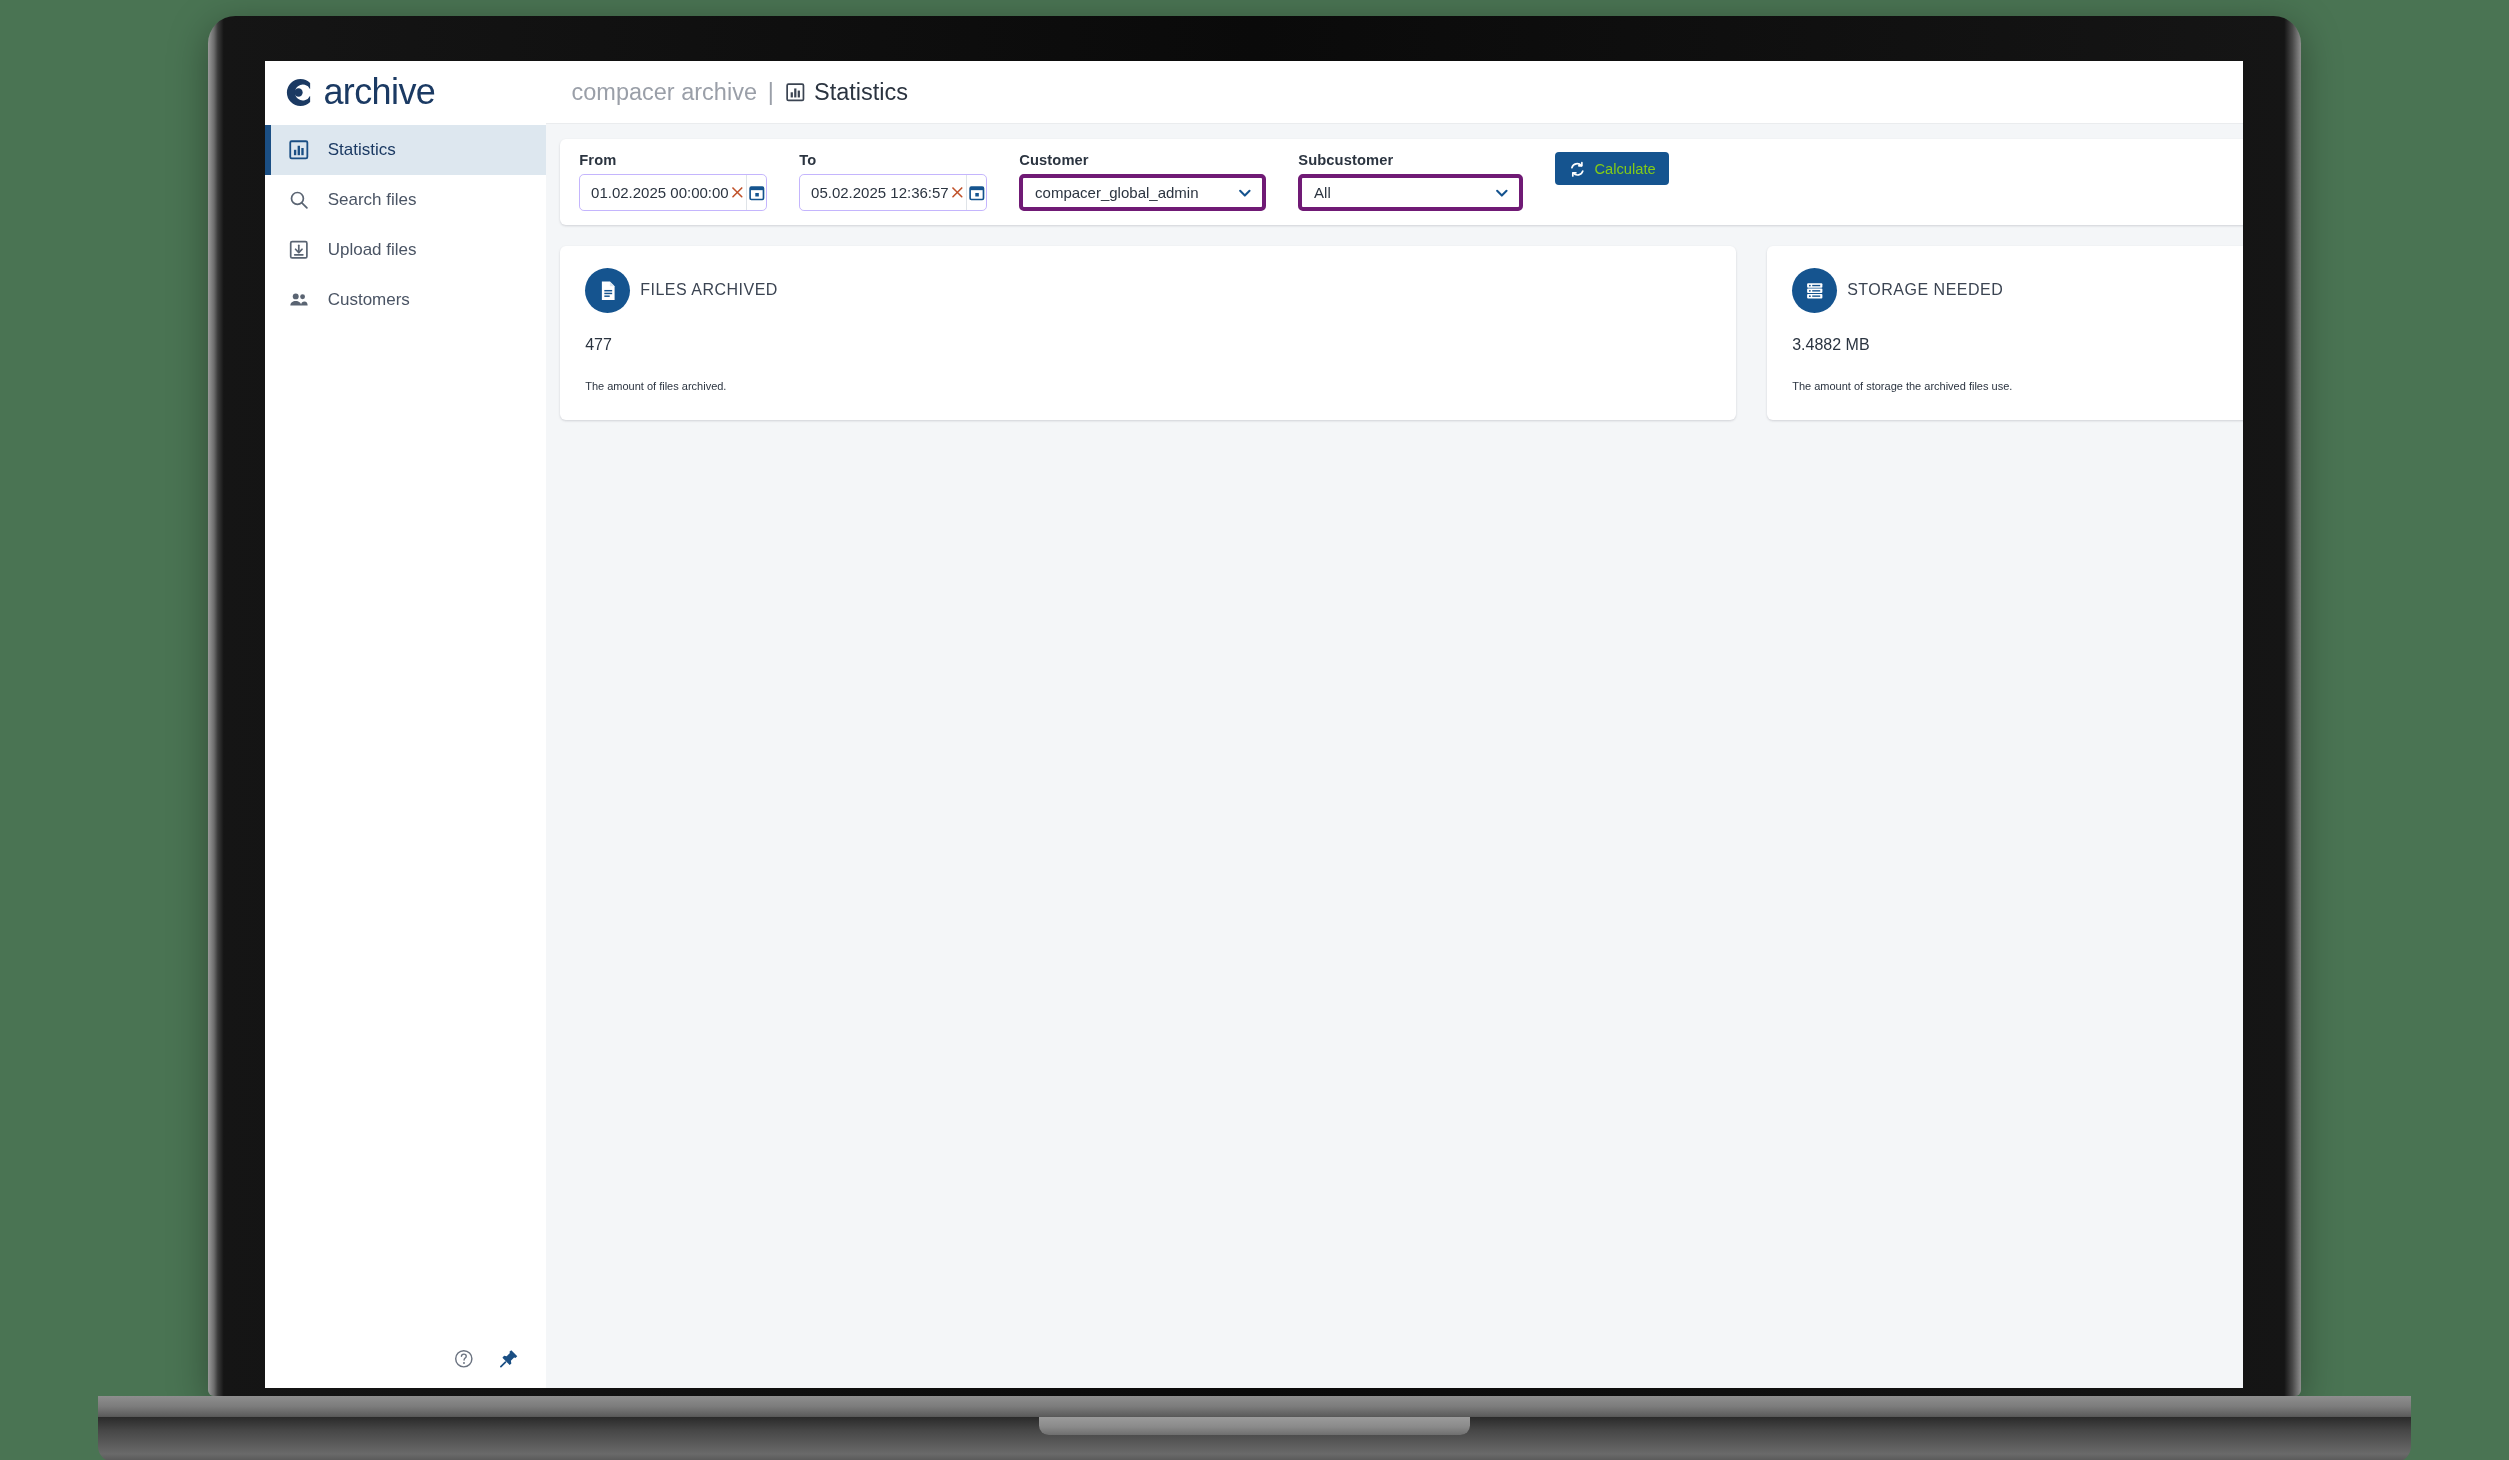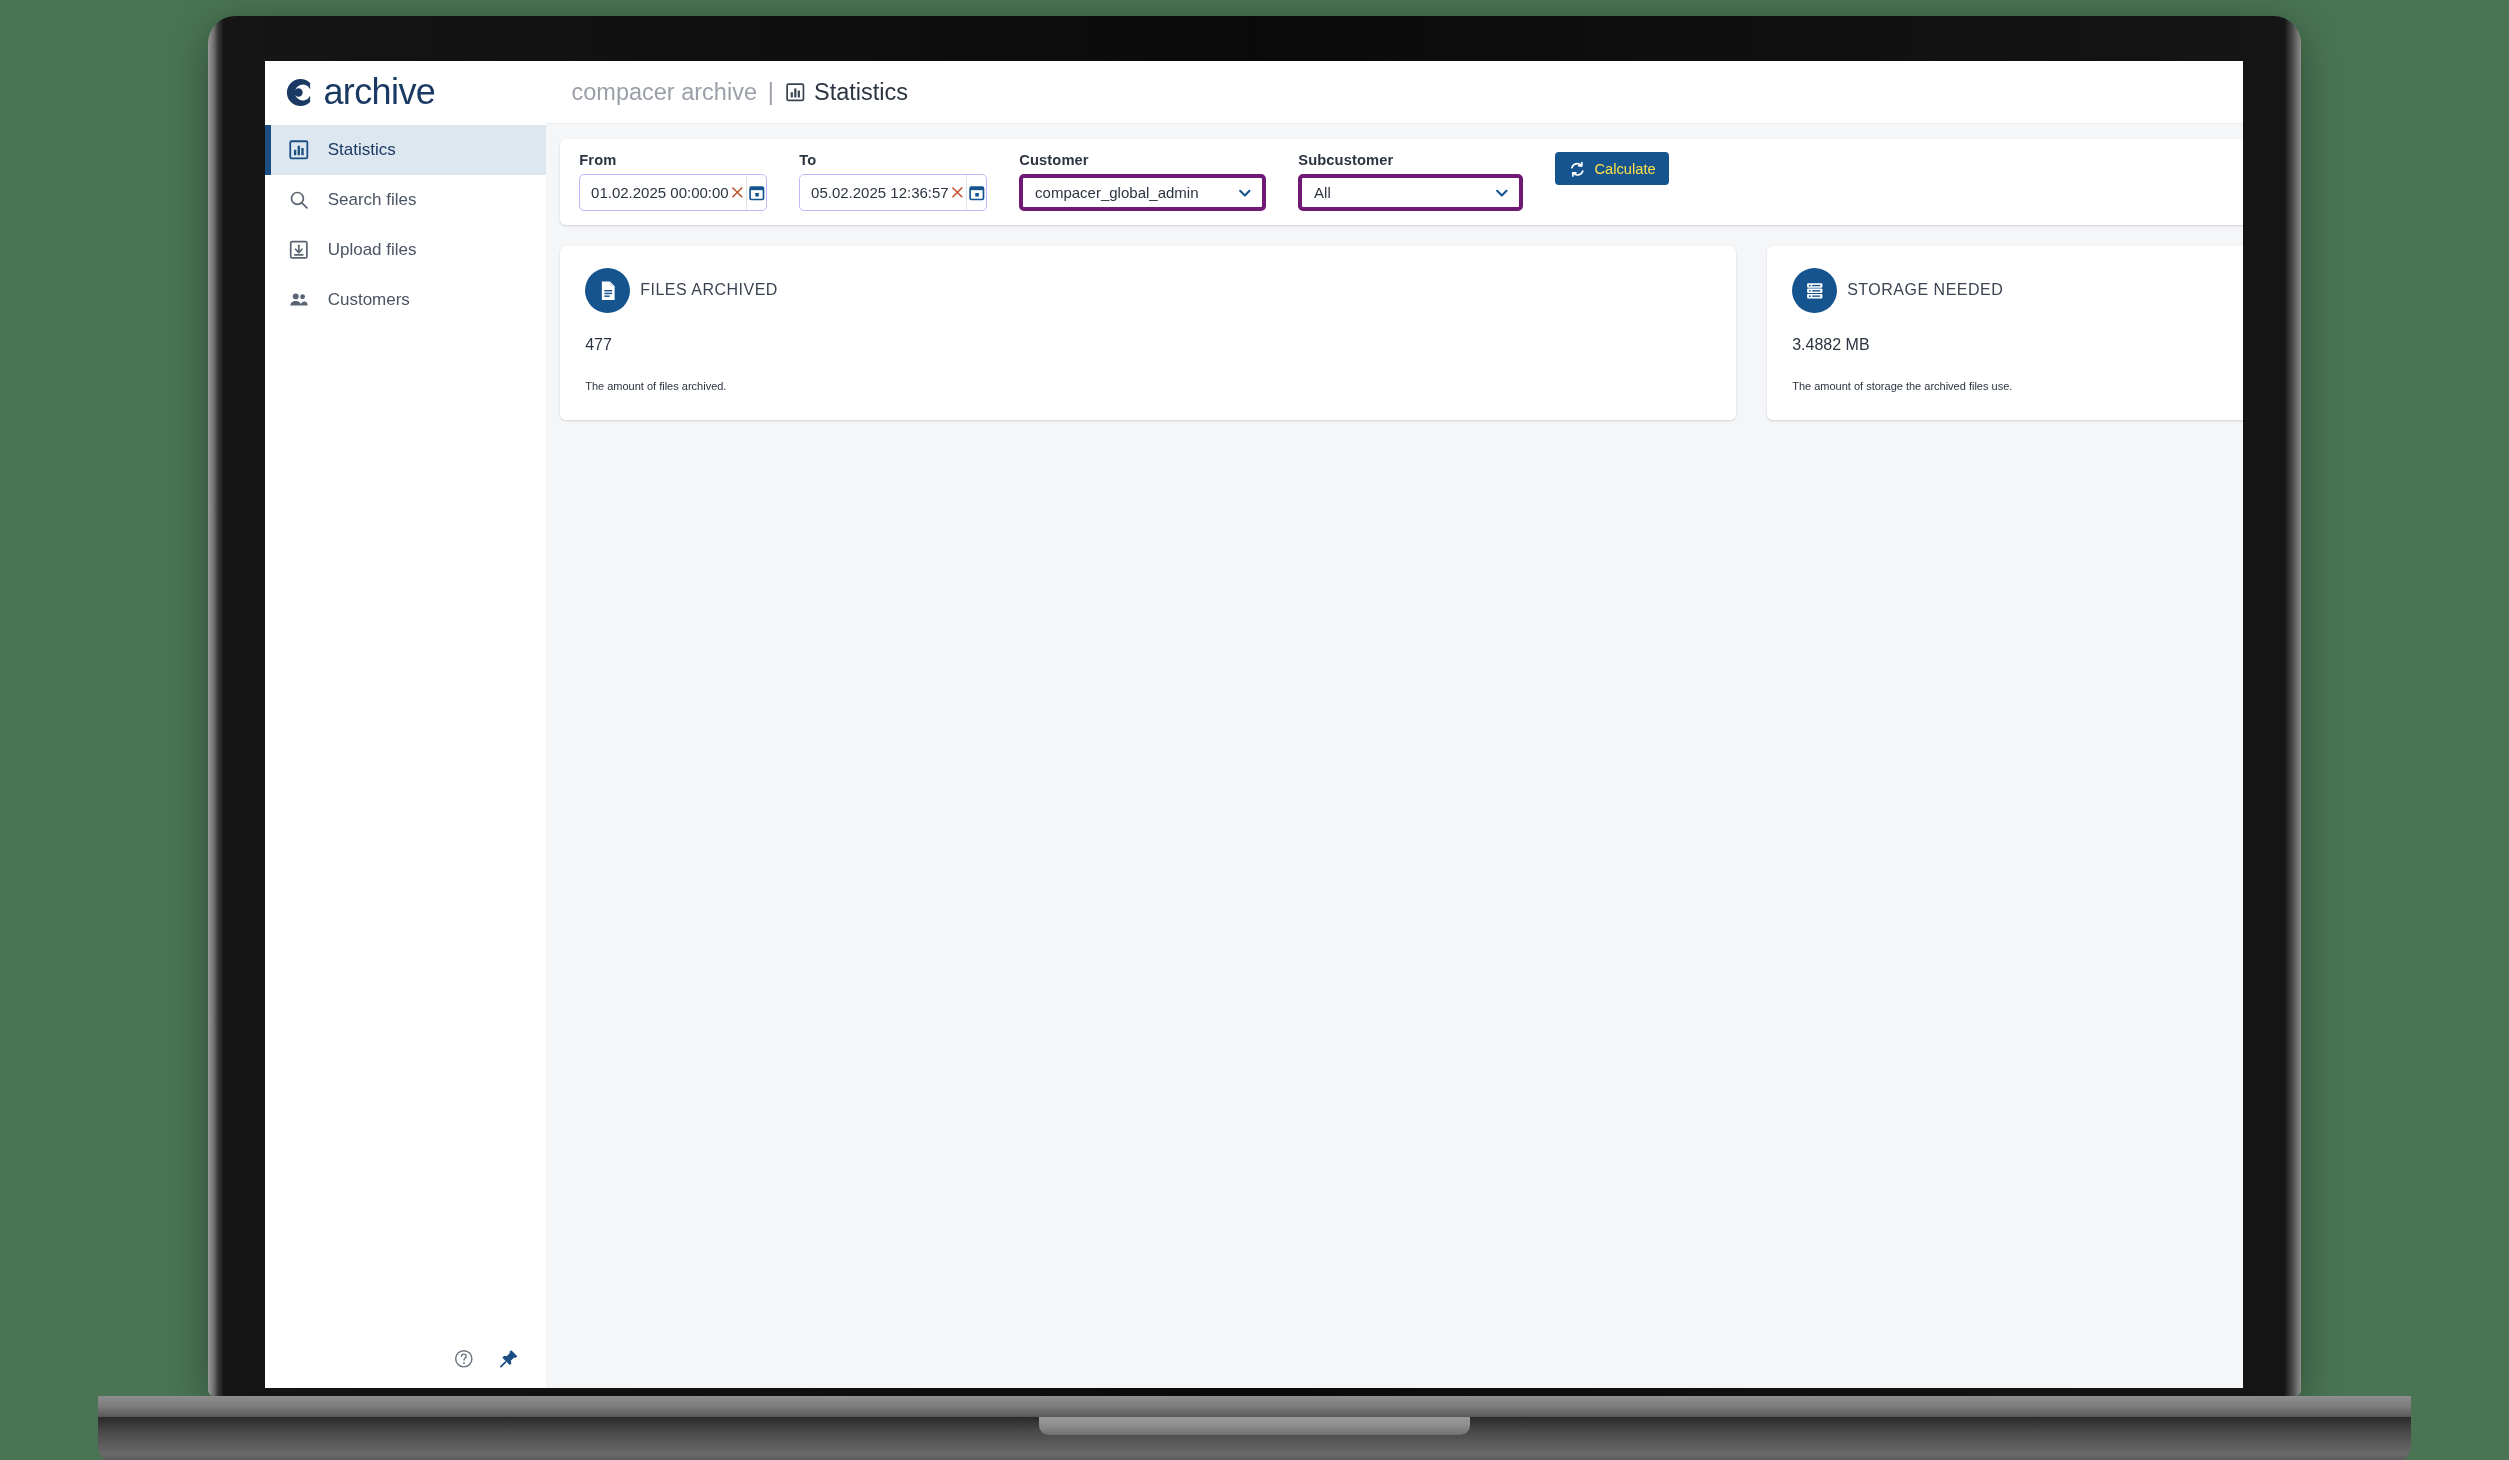--- a/index.html
+++ b/index.html
@@ -268,21 +268,21 @@
     transform: translateY(-50%);
     width: 15.7px; height: 15.7px;
     display: flex; align-items:center; justify-content:center;
   }
 
   .calc-btn {
     height: 33px;
     background: #15548f;
     border: none;
     border-radius: 3.9px;
-    color: #fde047;
+    color: #84cc16;
     font-size: 14.7px;
     padding: 0 13.7px;
     display: flex;
     align-items: center;
     gap: 8.8px;
     cursor: pointer;
     font-family: "Liberation Sans", sans-serif;
     margin-bottom: 2px;
   }
   .calc-icon { width: 16.7px; height: 16.7px; display:flex; align-items:center; }

